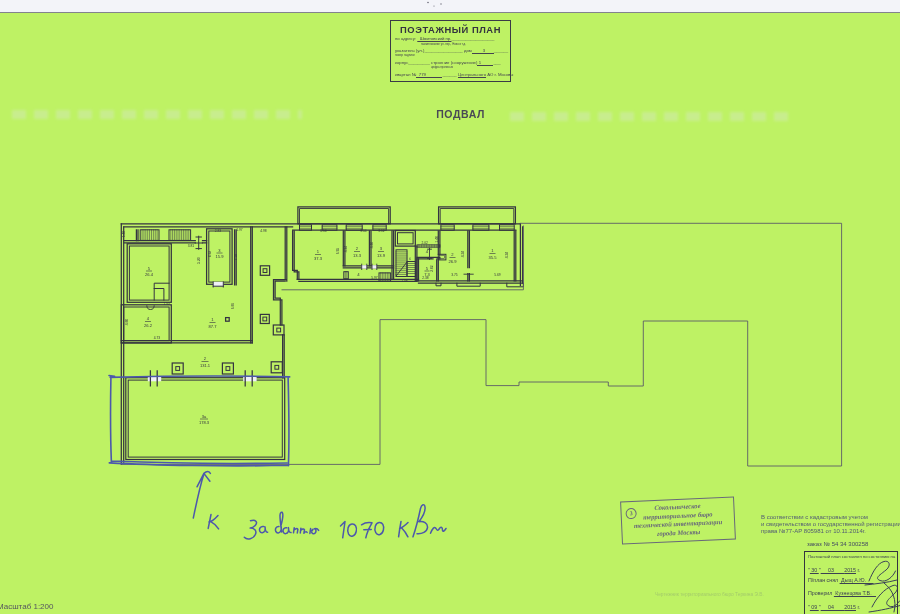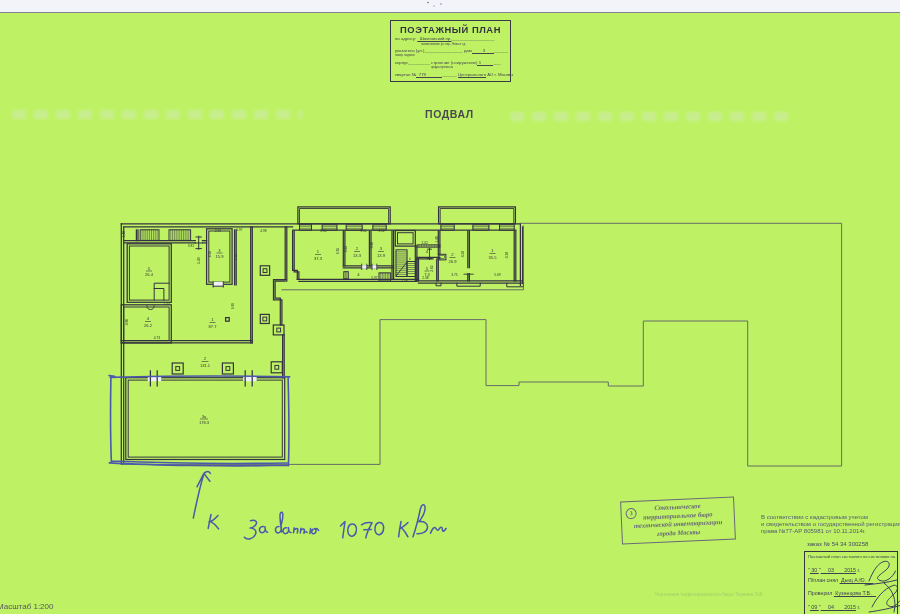--- a/index.html
+++ b/index.html
@@ -5,21 +5,21 @@
   html,body{margin:0;padding:0;}
   .page{position:relative;width:900px;height:614px;background:#bef264;overflow:hidden;
         font-family:"Liberation Sans", sans-serif;}
   .abs{position:absolute;}
   .hdr{position:absolute;left:390px;top:20px;width:119px;height:60px;
        border:1.2px solid #3a3a46;color:#3a3a46;}
   .hdr .t{position:absolute;left:0;width:100%;text-align:center;top:3px;
           font-size:9.4px;font-weight:bold;letter-spacing:0.55px;color:#33333f;}
   .hl{position:absolute;font-size:4.3px;color:#44444f;white-space:nowrap;}
   .u{border-bottom:0.8px solid #44444f;display:inline-block;height:5px;}
-  .podval{position:absolute;left:425px;top:108px;width:60px;text-align:left;
+  .podval{position:absolute;left:425px;top:108px;width:60px;text-align:right;
           font-size:10.5px;font-weight:bold;letter-spacing:0.6px;color:#494955;}
   .ghost{position:absolute;height:9px;opacity:0.30;filter:blur(1.4px);
      background:repeating-linear-gradient(90deg,#e0e3ee 0 14px,rgba(224,227,238,0) 14px 22px);}
   .masshtab{position:absolute;left:-3px;top:602px;font-size:8px;color:#55555f;}
   .stamp{position:absolute;left:621px;top:499px;width:114px;height:43px;
          border:1.4px solid #68687a;transform:rotate(-2.6deg);color:#68687a;
          font-family:"Liberation Serif",serif;font-style:italic;font-weight:bold;
          text-align:center;font-size:6.6px;line-height:8.6px;padding-top:3px;box-sizing:border-box;}
   .stampc{position:absolute;left:4px;top:6px;width:9px;height:9px;border-radius:50%;
           border:1px solid #68687a;font-size:6px;line-height:9px;text-align:center;font-style:normal;}

